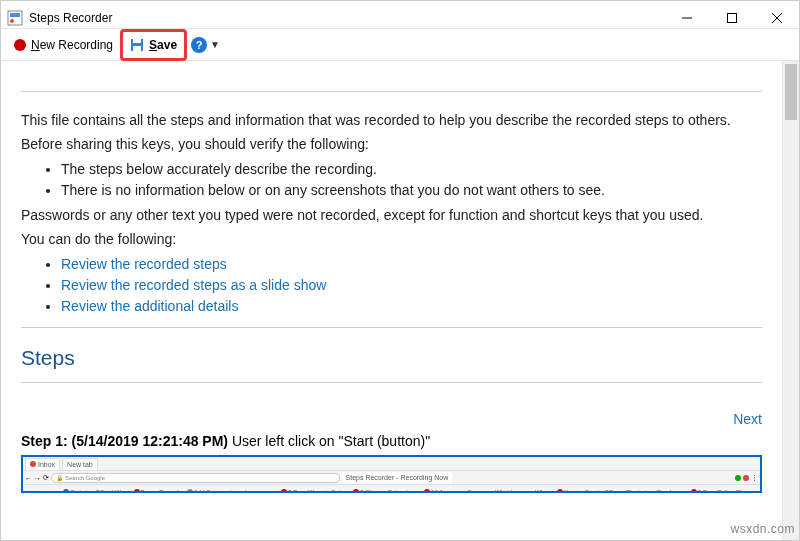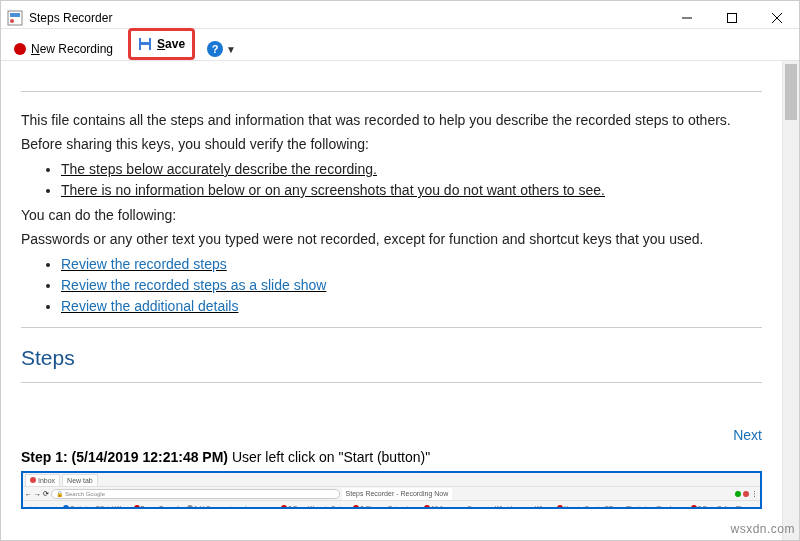--- a/index.html
+++ b/index.html
@@ -3,39 +3,39 @@
 <meta charset="utf-8">
 <style>
 * { box-sizing: border-box; margin: 0; padding: 0; }
 body { font-family: "Segoe UI", Tahoma, sans-serif; font-size: 13px; background: #fff; color: #000; width: 800px; height: 541px; overflow: hidden; border: 1px solid #ccc; position: relative; }
 .titlebar { height: 28px; display: flex; align-items: center; padding: 6px 0 0 6px; border-bottom: 1px solid #e5e5e5; }
 .app-icon { width: 16px; height: 16px; margin-right: 6px; display: inline-flex; }
 .titlebar-text { font-size: 12px; flex: 1; }
 .win-controls { display: flex; }
 .win-btn { width: 45px; height: 28px; display: flex; align-items: center; justify-content: center; font-family: "Segoe MDL2 Assets", sans-serif; font-size: 10px; cursor: pointer; }
 .win-btn svg { pointer-events: none; }
-.toolbar { height: 32px; display: flex; align-items: flex-end; padding: 0 6px; gap: 8px; border-bottom: 1px solid #e5e5e5; }
+.toolbar { height: 32px; display: flex; align-items: center; padding: 0 6px; gap: 0; border-bottom: 1px solid #e5e5e5; }
 .tool-btn { display: flex; align-items: center; gap: 5px; padding: 3px 6px; font-size: 12px; cursor: pointer; border: 1px solid transparent; }
 .record-dot { width: 12px; height: 12px; background: #c00; border-radius: 50%; display: inline-block; }
 .save-icon { width: 14px; height: 14px; }
 .highlight-box { border: 3px solid #e53935; border-radius: 4px; padding: 2px 0; font-weight: bold; }
 .help-btn { display: flex; align-items: center; gap: 3px; padding: 3px 4px; cursor: pointer; }
 .help-circle { width: 16px; height: 16px; background: #1976d2; border-radius: 50%; display: flex; align-items: center; justify-content: center; color: #fff; font-weight: bold; font-size: 11px; }
 .chev { font-size: 10px; color: #333; }
 .content-wrap { display: flex; height: calc(100% - 60px); }
 .content { flex: 1; padding: 20px 20px 0 20px; overflow: hidden; }
 .scrollbar-track { width: 17px; background: #f0f0f0; position: relative; border-left: 1px solid #e5e5e5; }
 .scrollbar-thumb { position: absolute; top: 3px; left: 2px; right: 2px; height: 56px; background: #c1c1c1; }
 h2.section { color: #1a5490; font-weight: 400; font-size: 21px; margin-bottom: 12px; }
 hr.divider { border: none; border-top: 1px solid #ccc; margin: 10px 0 18px 0; }
 .para { font-size: 14px; line-height: 1.5; color: #222; margin-bottom: 3px; }
-ul.bullets { margin: 4px 0 4px 40px; text-decoration: underline; }
+ul.bullets { margin: 4px 0 4px 40px; }
 ul.bullets li { font-size: 14px; line-height: 1.5; color: #222; list-style: disc; }
 .link { color: #1a6fb5; cursor: pointer; }
-.next-link { display: block; text-align: right; color: #1a6fb5; font-size: 14px; margin: 44px 0 6px 0; cursor: pointer; }
+.next-link { display: block; text-align: right; color: #1a6fb5; font-size: 14px; margin: 28px 0 6px 0; cursor: pointer; }
 .step-header { font-size: 14px; margin: 0 0 6px 0; }
 .step-header b { font-weight: bold; }
 .screenshot-box { border: 2px solid #0066cc; height: 38px; background: #f8f8f8; overflow: hidden; position: relative; }
 .fake-browser { height: 100%; font-size: 7px; }
 .fake-row { display: flex; align-items: center; height: 14px; padding: 0 2px; gap: 2px; border-bottom: 1px solid #e0e0e0; background: #f4f4f4; }
 .fake-tab { background: #fff; border: 1px solid #ddd; border-bottom: none; padding: 0 4px; font-size: 7px; height: 12px; display: flex; align-items: center; color: #555; }
 .fake-addr { flex: 1; background: #fff; border: 1px solid #ccc; height: 10px; border-radius: 5px; padding: 0 4px; color: #888; font-size: 6px; display: flex; align-items: center; }
 .fake-bookmark { color: #555; font-size: 6px; padding: 0 3px; display: flex; align-items: center; gap: 1px; }
 .fake-dot { width: 6px; height: 6px; border-radius: 50%; }
 .underline-char { text-decoration: underline; }
@@ -98,22 +98,22 @@
 
 <div class="content-wrap">
   <div class="content">
     <hr class="divider">
     <p class="para">This file contains all the steps and information that was recorded to help you describe the recorded steps to others.</p>
     <p class="para">Before sharing this keys, you should verify the following:</p>
     <ul class="bullets">
       <li>The steps below accurately describe the recording.</li>
       <li>There is no information below or on any screenshots that you do not want others to see.</li>
     </ul>
+    <p class="para">Passwords or any other text you typed were not recorded, except for function and shortcut keys that you used.</p>
     <p class="para">You can do the following:</p>
-    <p class="para">Passwords or any other text you typed were not recorded, except for function and shortcut keys that you used.</p>
     <ul class="bullets">
       <li><span class="link">Review the recorded steps</span></li>
       <li><span class="link">Review the recorded steps as a slide show</span></li>
       <li><span class="link">Review the additional details</span></li>
     </ul>
     <hr class="divider">
     <h2 class="section">Steps</h2>
     <hr class="divider">
     <span class="next-link">Next</span>
     <p class="step-header">

